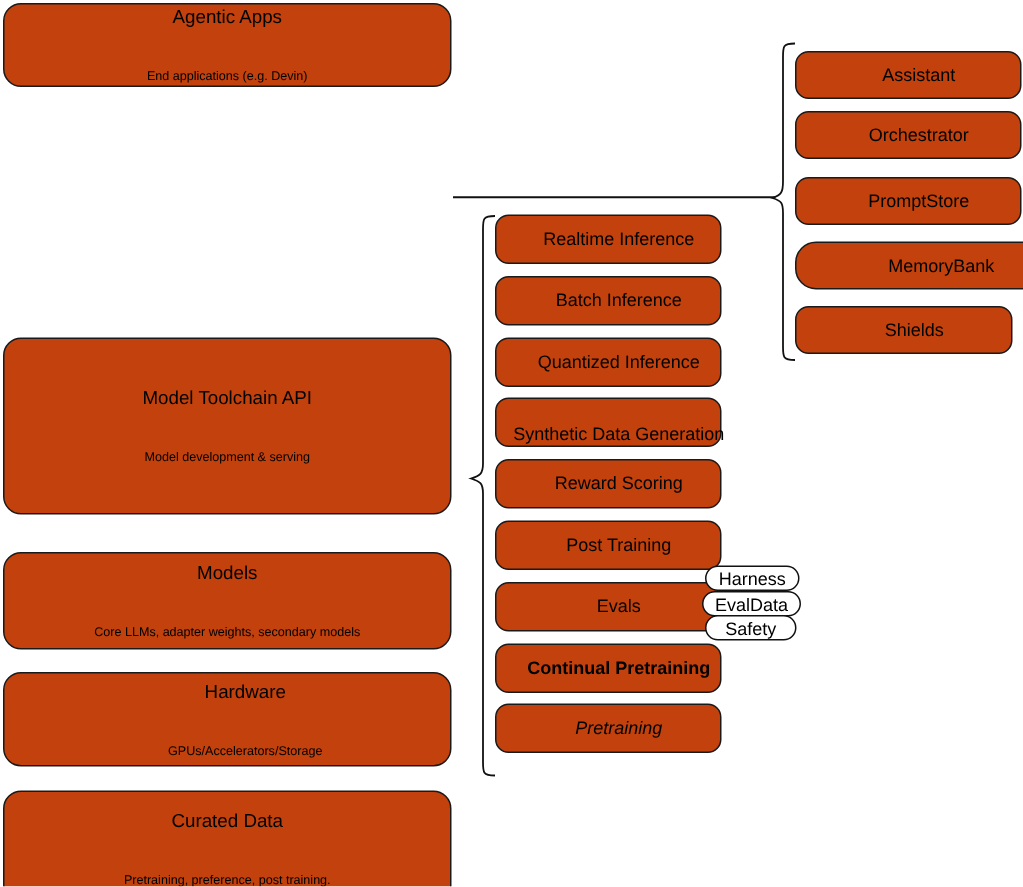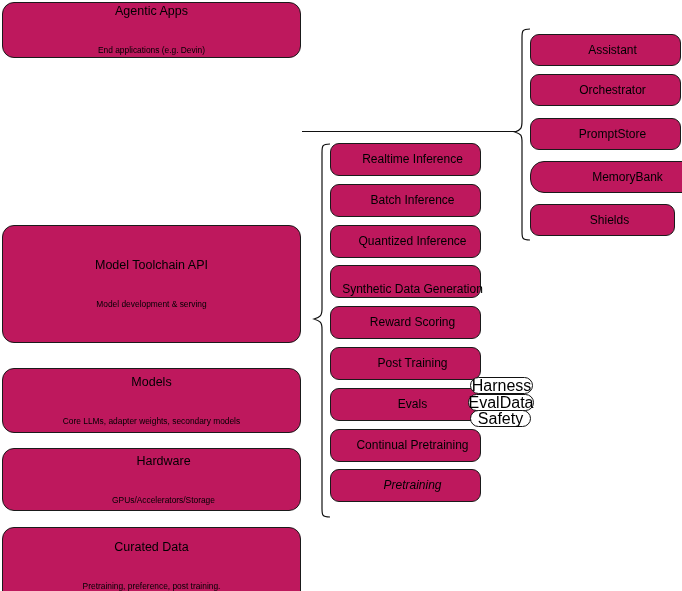--- a/index.html
+++ b/index.html
@@ -16,21 +16,21 @@
     width: 682px;
     height: 591px;
     overflow: hidden;
     background: #ffffff;
   }
   .node {
     position: absolute;
     box-sizing: border-box;
     border: 1.2px solid #1a1a1a;
     border-radius: 12px;
-    background: #be185d;
+    background: #c2410c;
     display: flex;
     flex-direction: column;
     align-items: center;
     justify-content: center;
     text-align: center;
     gap: 24px;
   }
   .node .title {
     font-size: 12.5px;
     line-height: 16px;
@@ -57,21 +57,21 @@
   
   .pill {
     position: absolute;
     box-sizing: border-box;
     border: 1.2px solid #111;
     border-radius: 10px;
     background: #ffffff;
     display: flex;
     align-items: center;
     justify-content: center;
-    font-size: 16px;
+    font-size: 12px;
     line-height: 12px;
     white-space: nowrap;
   }
   .brace, .connector {
     position: absolute;
     overflow: visible;
     pointer-events: none;
   }
   .brace path, .connector path {
     fill: none;
@@ -148,21 +148,21 @@
   </div>
   <div class="node small" style="left:330px; top:306px; width:151px; height:33px;">
     <div class="title">Reward Scoring</div>
   </div>
   <div class="node small" style="left:330px; top:347px; width:151px; height:33px;">
     <div class="title">Post Training</div>
   </div>
   <div class="node small" style="left:330px; top:388px; width:151px; height:33px;">
     <div class="title">Evals</div>
   </div>
-  <div class="node small" style="left:330px; top:429px; width:151px; height:33px;">
+  <div class="node small" style="left:330px; top:429px; width:151px; height:33px;font-weight:bold;">
     <div class="title">Continual Pretraining</div>
   </div>
   <div class="node small" style="left:330px; top:469px; width:151px; height:33px;font-style:italic;">
     <div class="title">Pretraining</div>
   </div>
 
   <div class="pill" style="left:470px; top:377px; width:63px; height:17px;">
     <span>Harness</span>
   </div>
   <div class="pill" style="left:468px; top:394px; width:66px; height:17px;">

